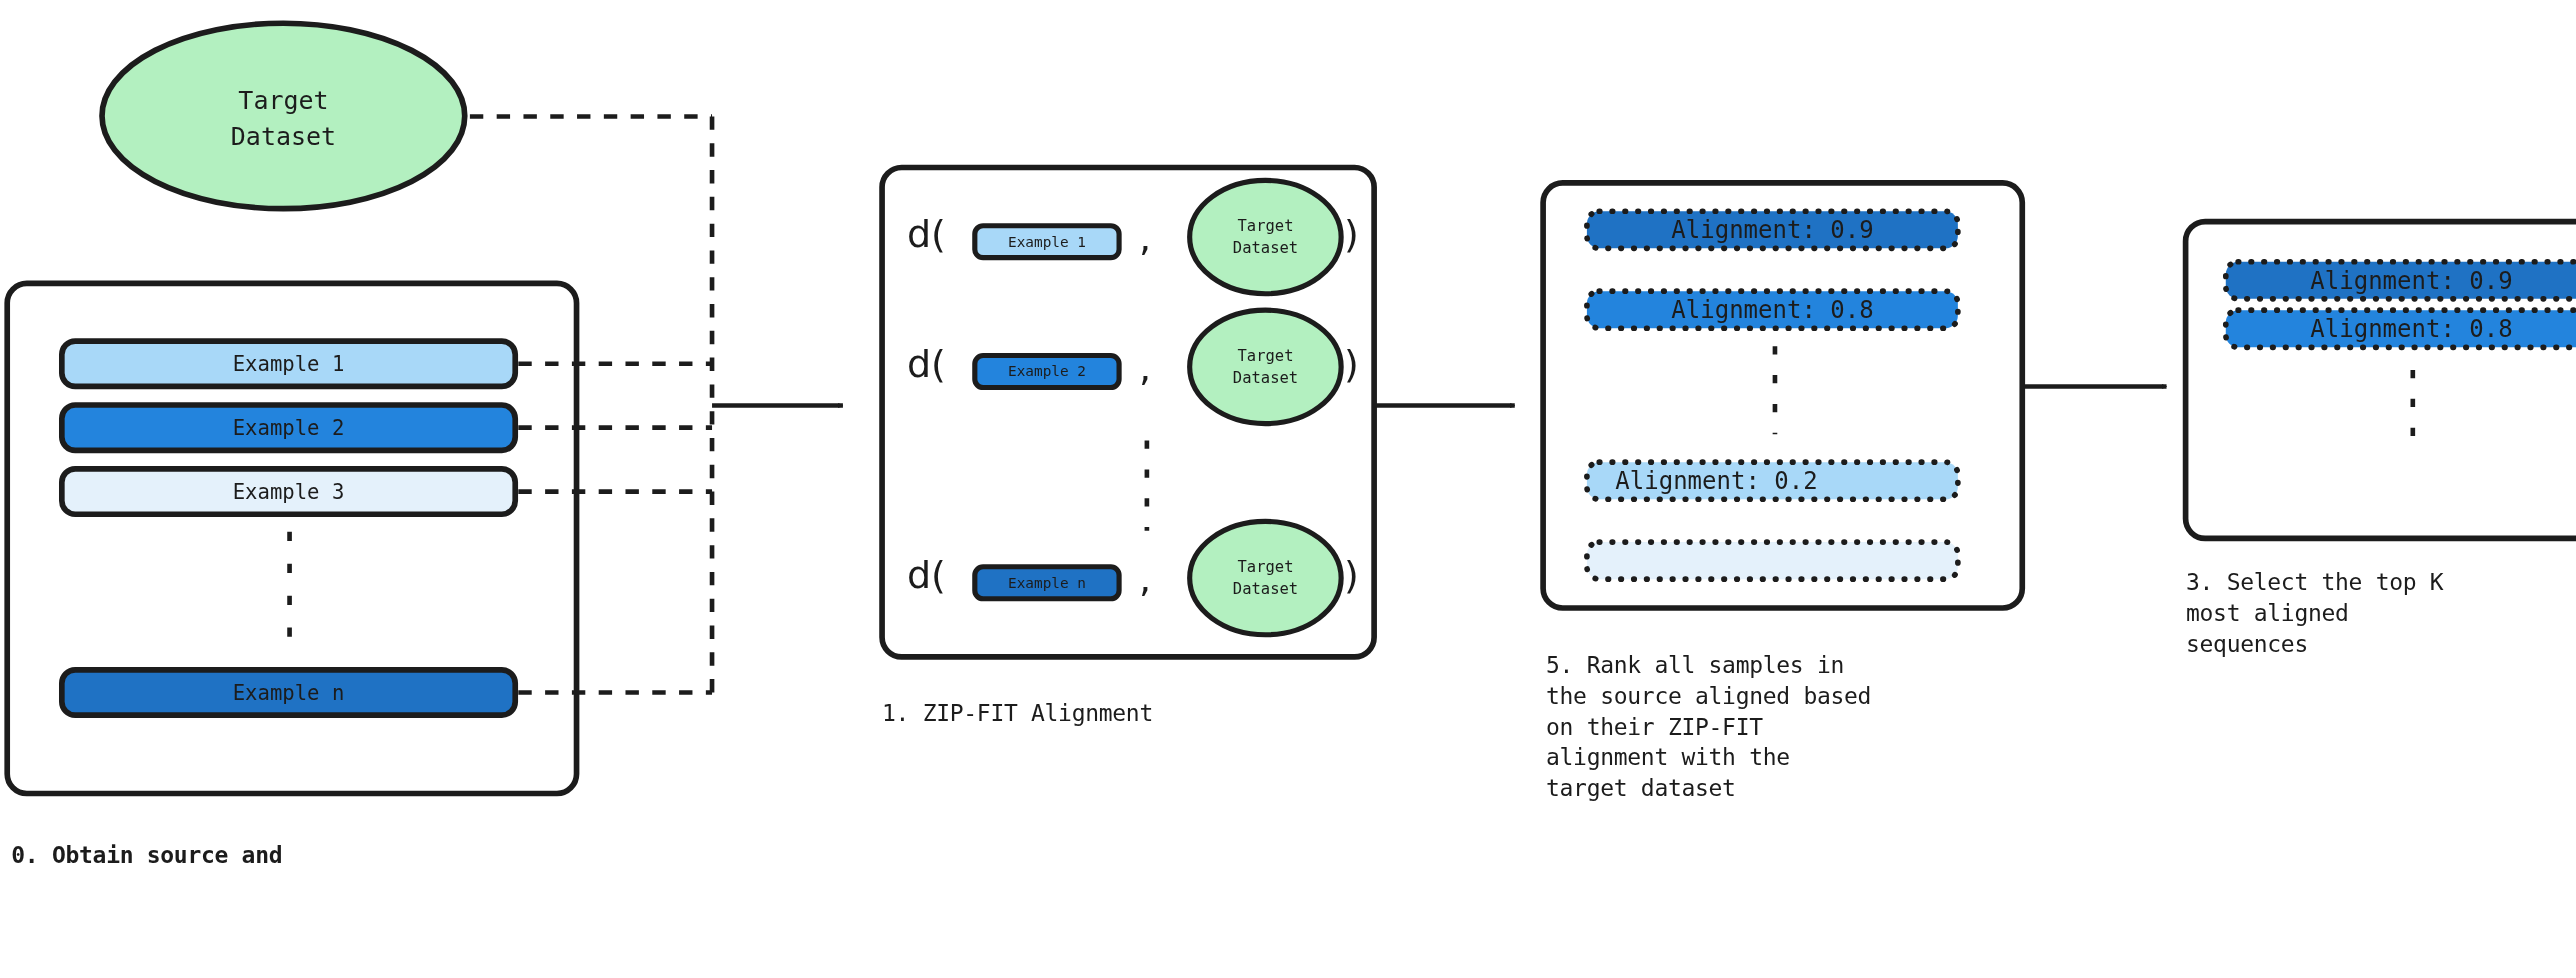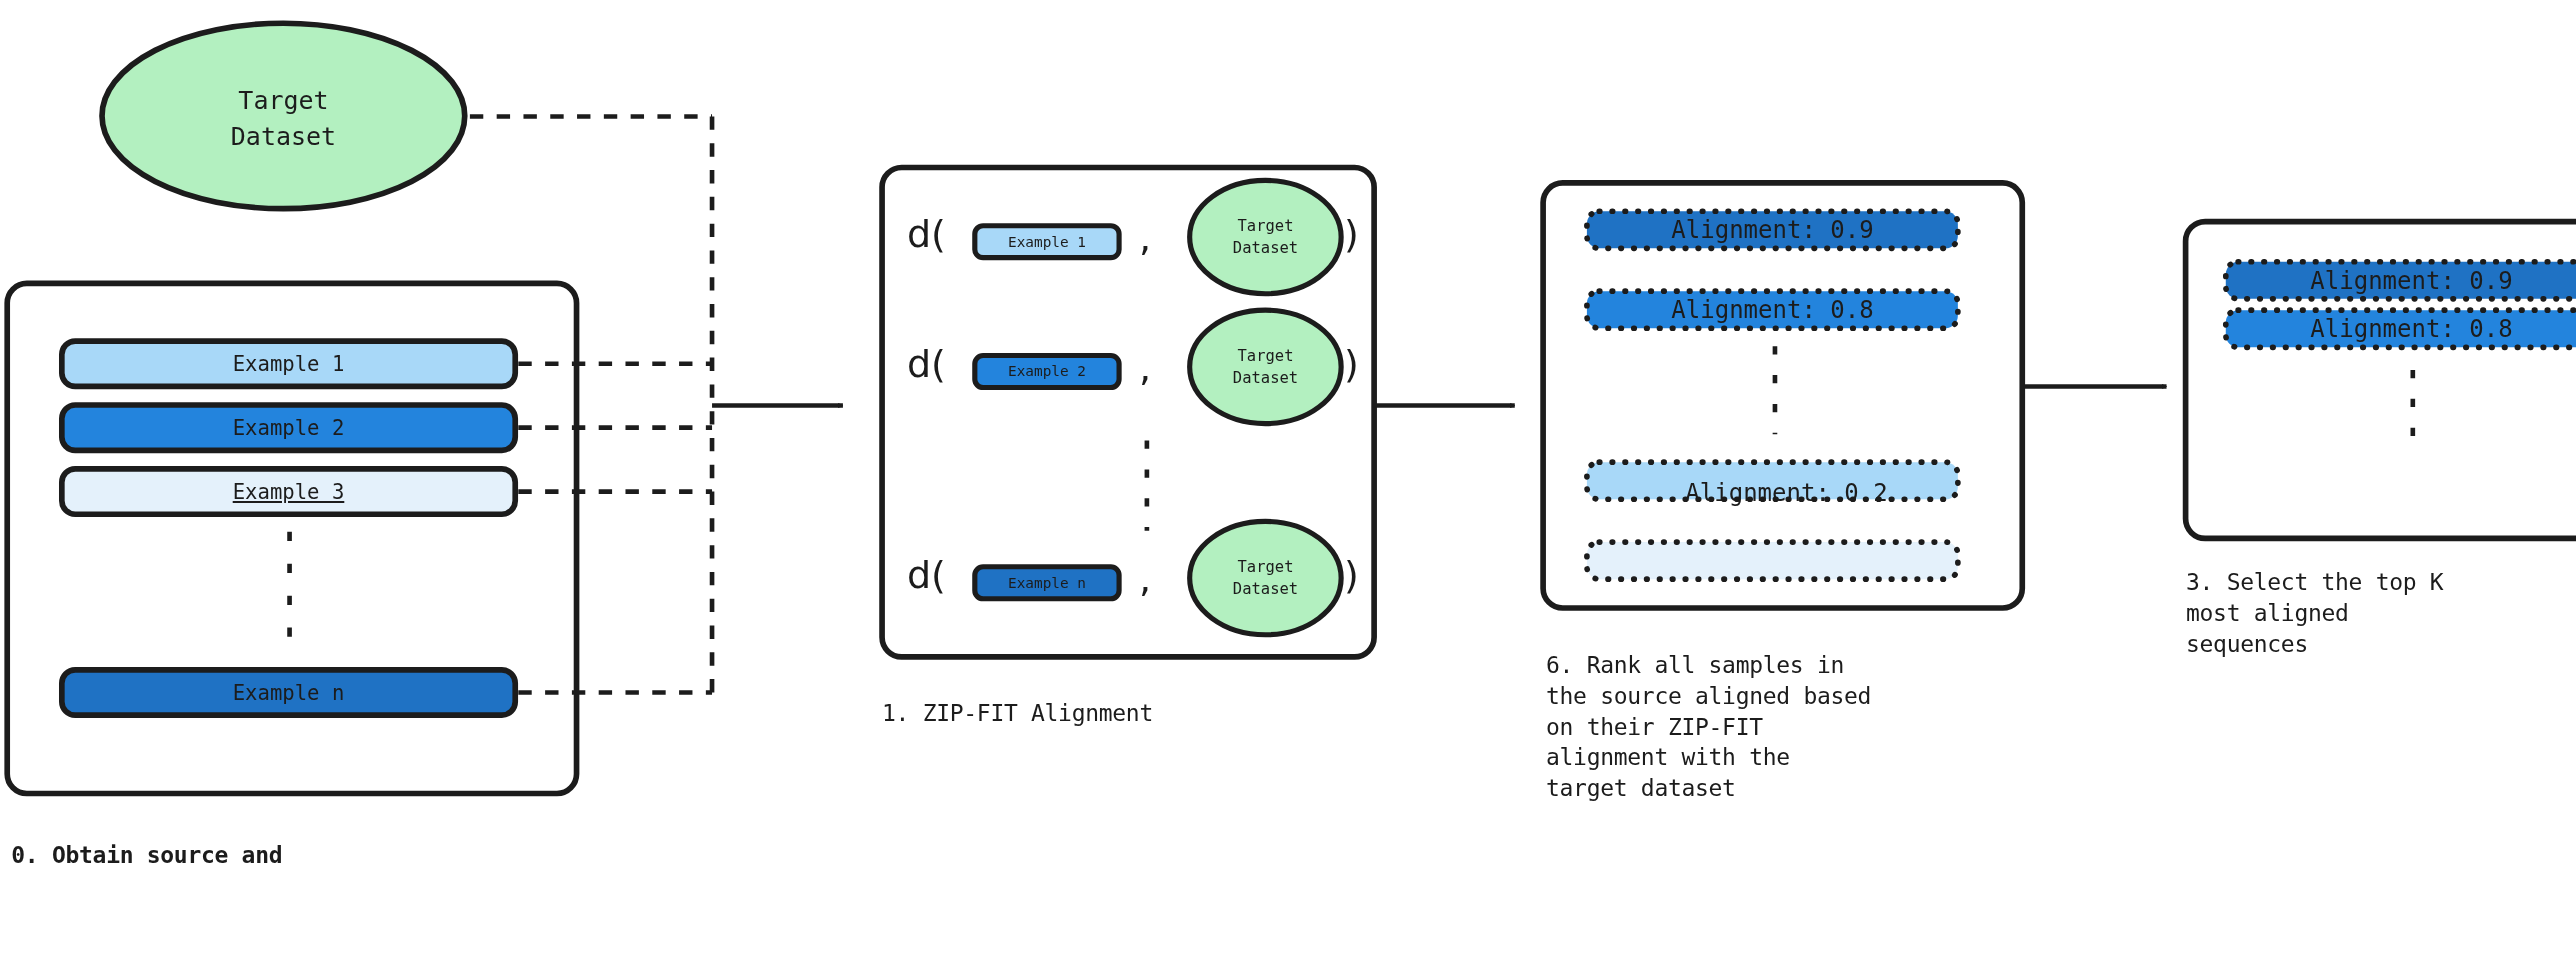--- a/index.html
+++ b/index.html
@@ -204,21 +204,21 @@
       <span>Target</span>
       <span>Dataset</span>
     </div>
 
     <div class="boxlabel" style="left:62px; top:341px; width:453px; height:45px;">
         <span>Example 1</span>
       </div>
     <div class="boxlabel" style="left:62px; top:405px; width:453px; height:45px;">
         <span>Example 2</span>
       </div>
-    <div class="boxlabel" style="left:62px; top:469px; width:453px; height:45px;text-decoration:underline;">
+    <div class="boxlabel" style="left:62px; top:469px; width:453px; height:45px;">
         <span>Example 3</span>
       </div>
     <div class="boxlabel" style="left:62px; top:670px; width:453px; height:45px;">
         <span>Example n</span>
       </div>
 
     <div class="caption" style="left:11.3px; top:840px; width:422px;font-weight:bold;">
       <div>0. Obtain source and</div>
     </div>
 
@@ -260,26 +260,26 @@
     <div class="caption" style="left:882px; top:698px; width:464px;">
       <div>1. ZIP-FIT Alignment</div>
     </div>
 
     <div class="boxlabel align" style="left:1587px; top:211px; width:371px; height:37px;">
         <span>Alignment: 0.9</span>
       </div>
     <div class="boxlabel align" style="left:1587px; top:291px; width:371px; height:37px;">
         <span>Alignment: 0.8</span>
       </div>
-    <div class="boxlabel align" style="left:1601px; top:462px; width:371px; height:37px;margin-top:12px;">
+    <div class="boxlabel align" style="left:1531px; top:462px; width:371px; height:37px;">
         <span>Alignment: 0.2</span>
       </div>
 
     <div class="caption" style="left:1546px; top:650px; width:546px;">
-      <div>6. Rank all samples in</div>
+      <div>5. Rank all samples in</div>
       <div>the source aligned based</div>
       <div>on their ZIP-FIT</div>
       <div>alignment with the</div>
       <div>target dataset</div>
     </div>
 
     <div class="boxlabel align" style="left:2226px; top:262px; width:371px; height:37px;">
         <span>Alignment: 0.9</span>
       </div>
     <div class="boxlabel align" style="left:2226px; top:310px; width:371px; height:37px;">

